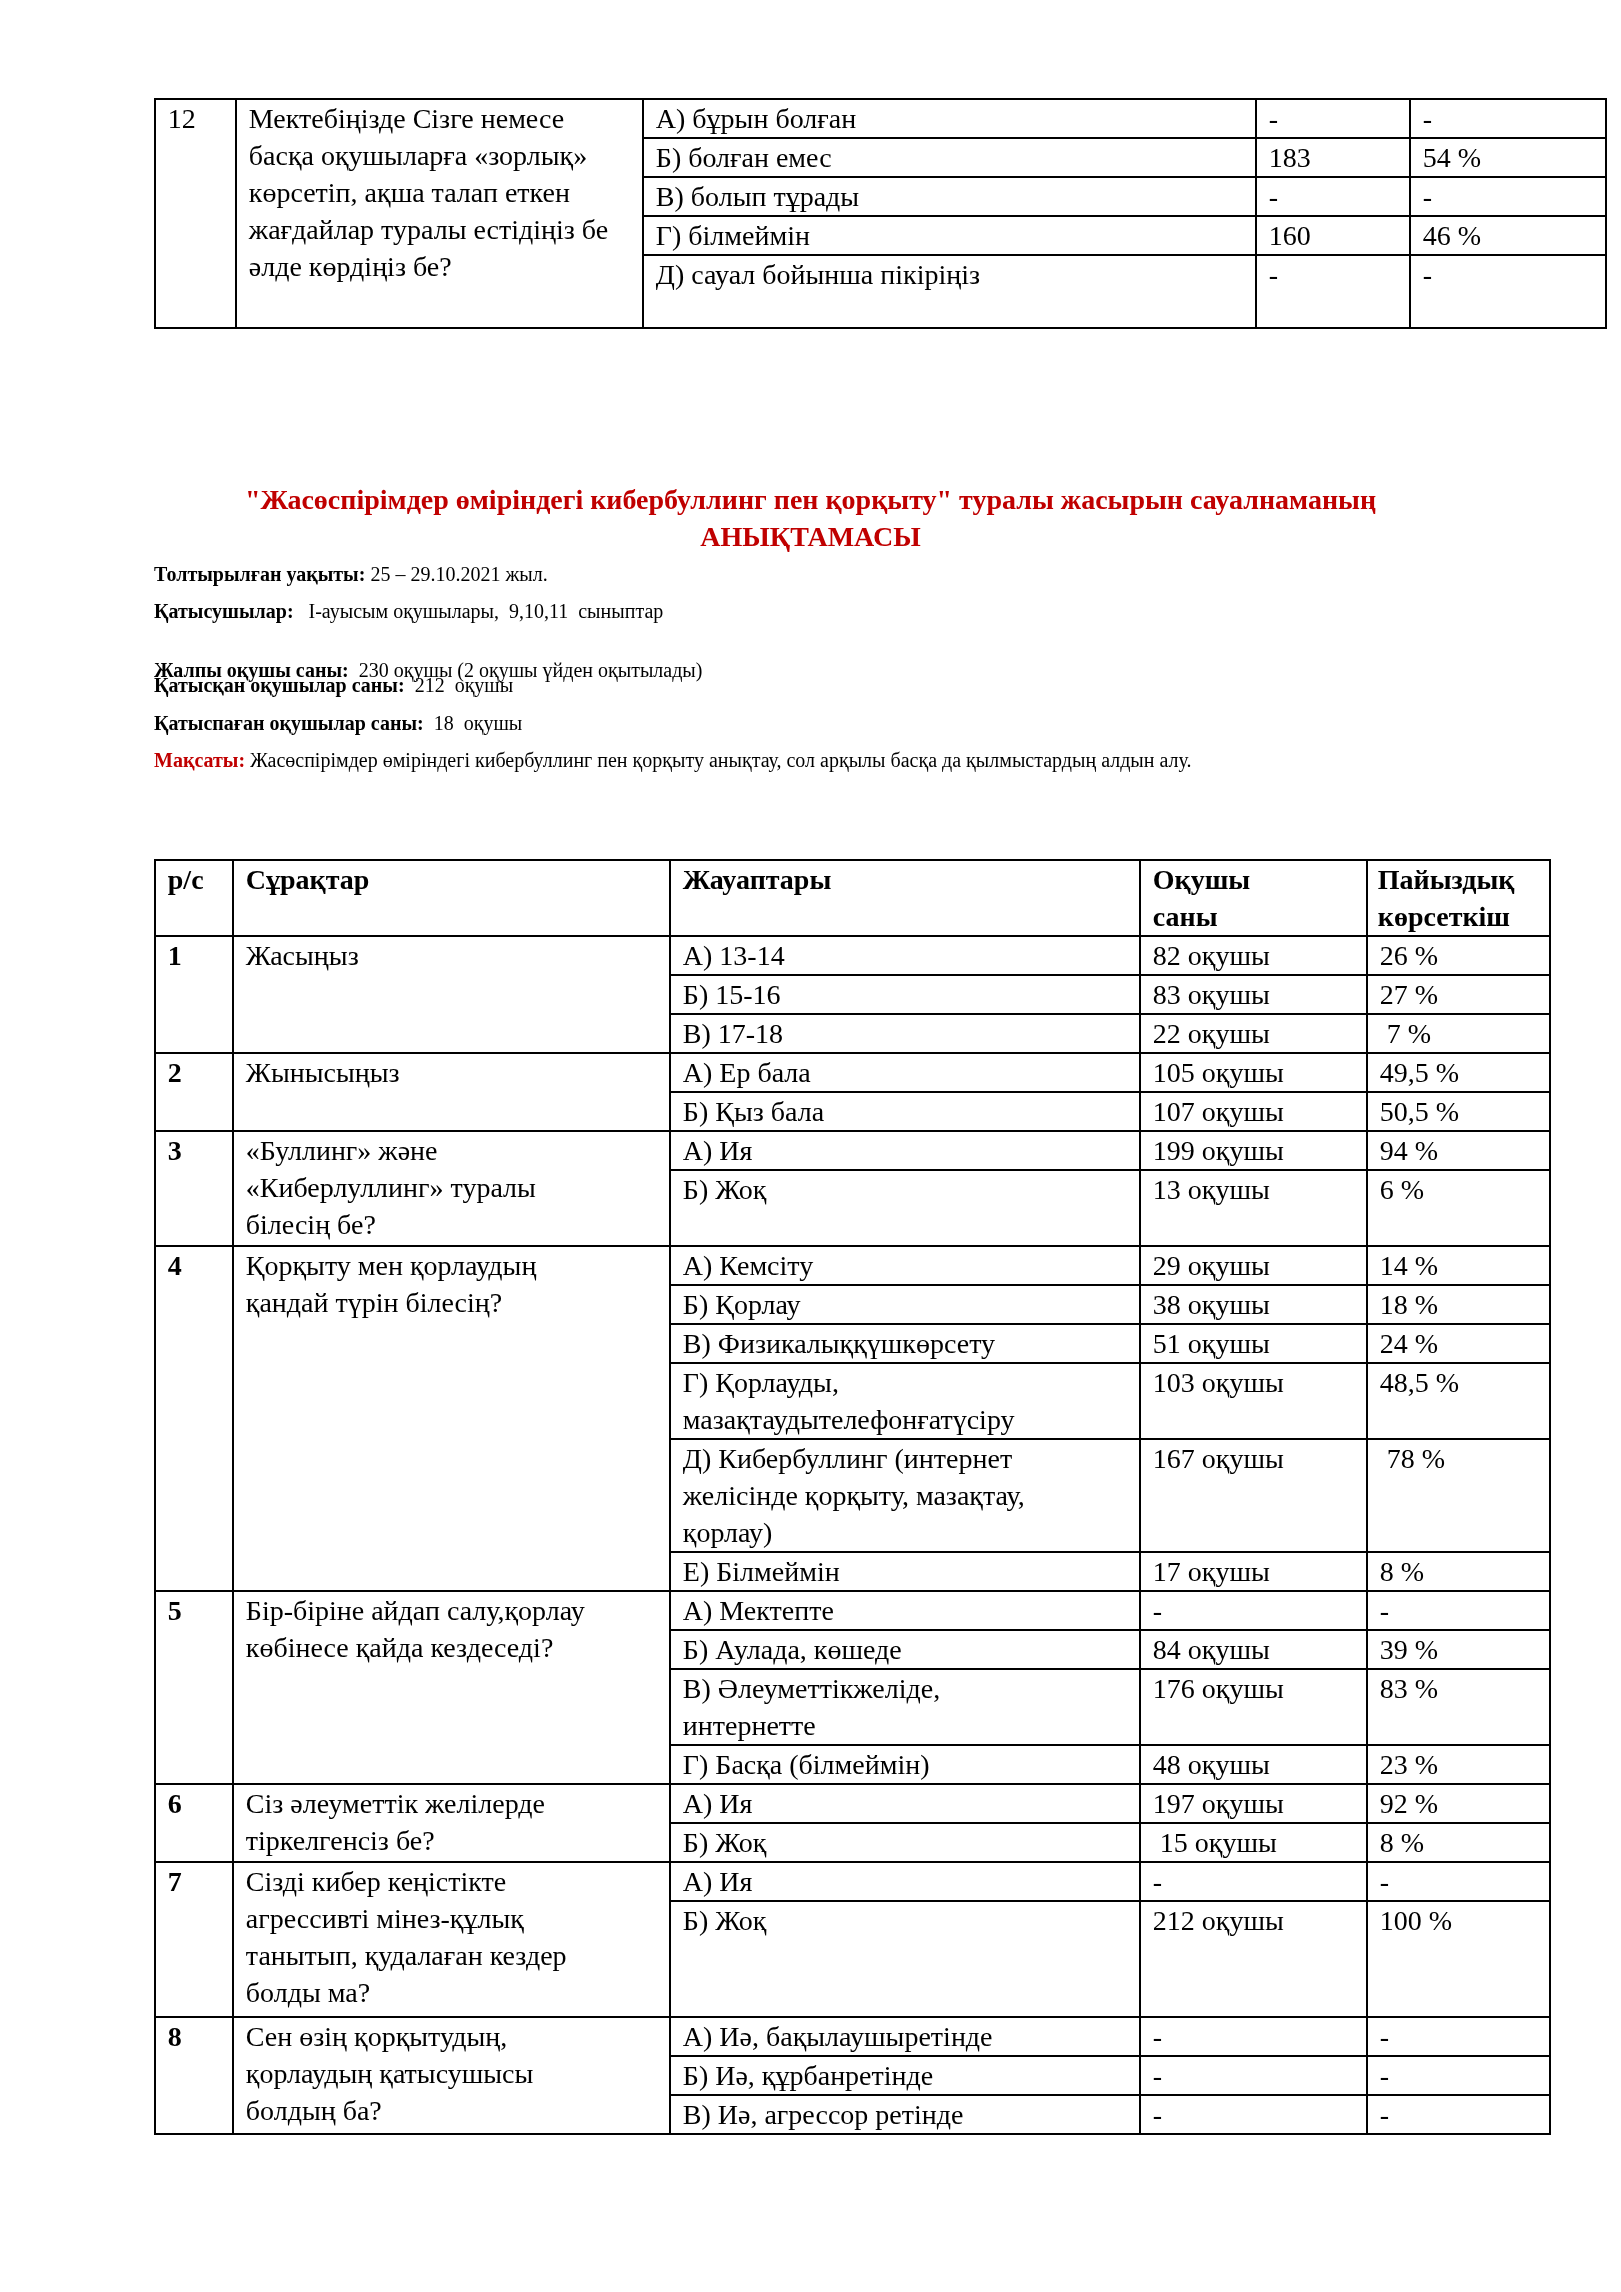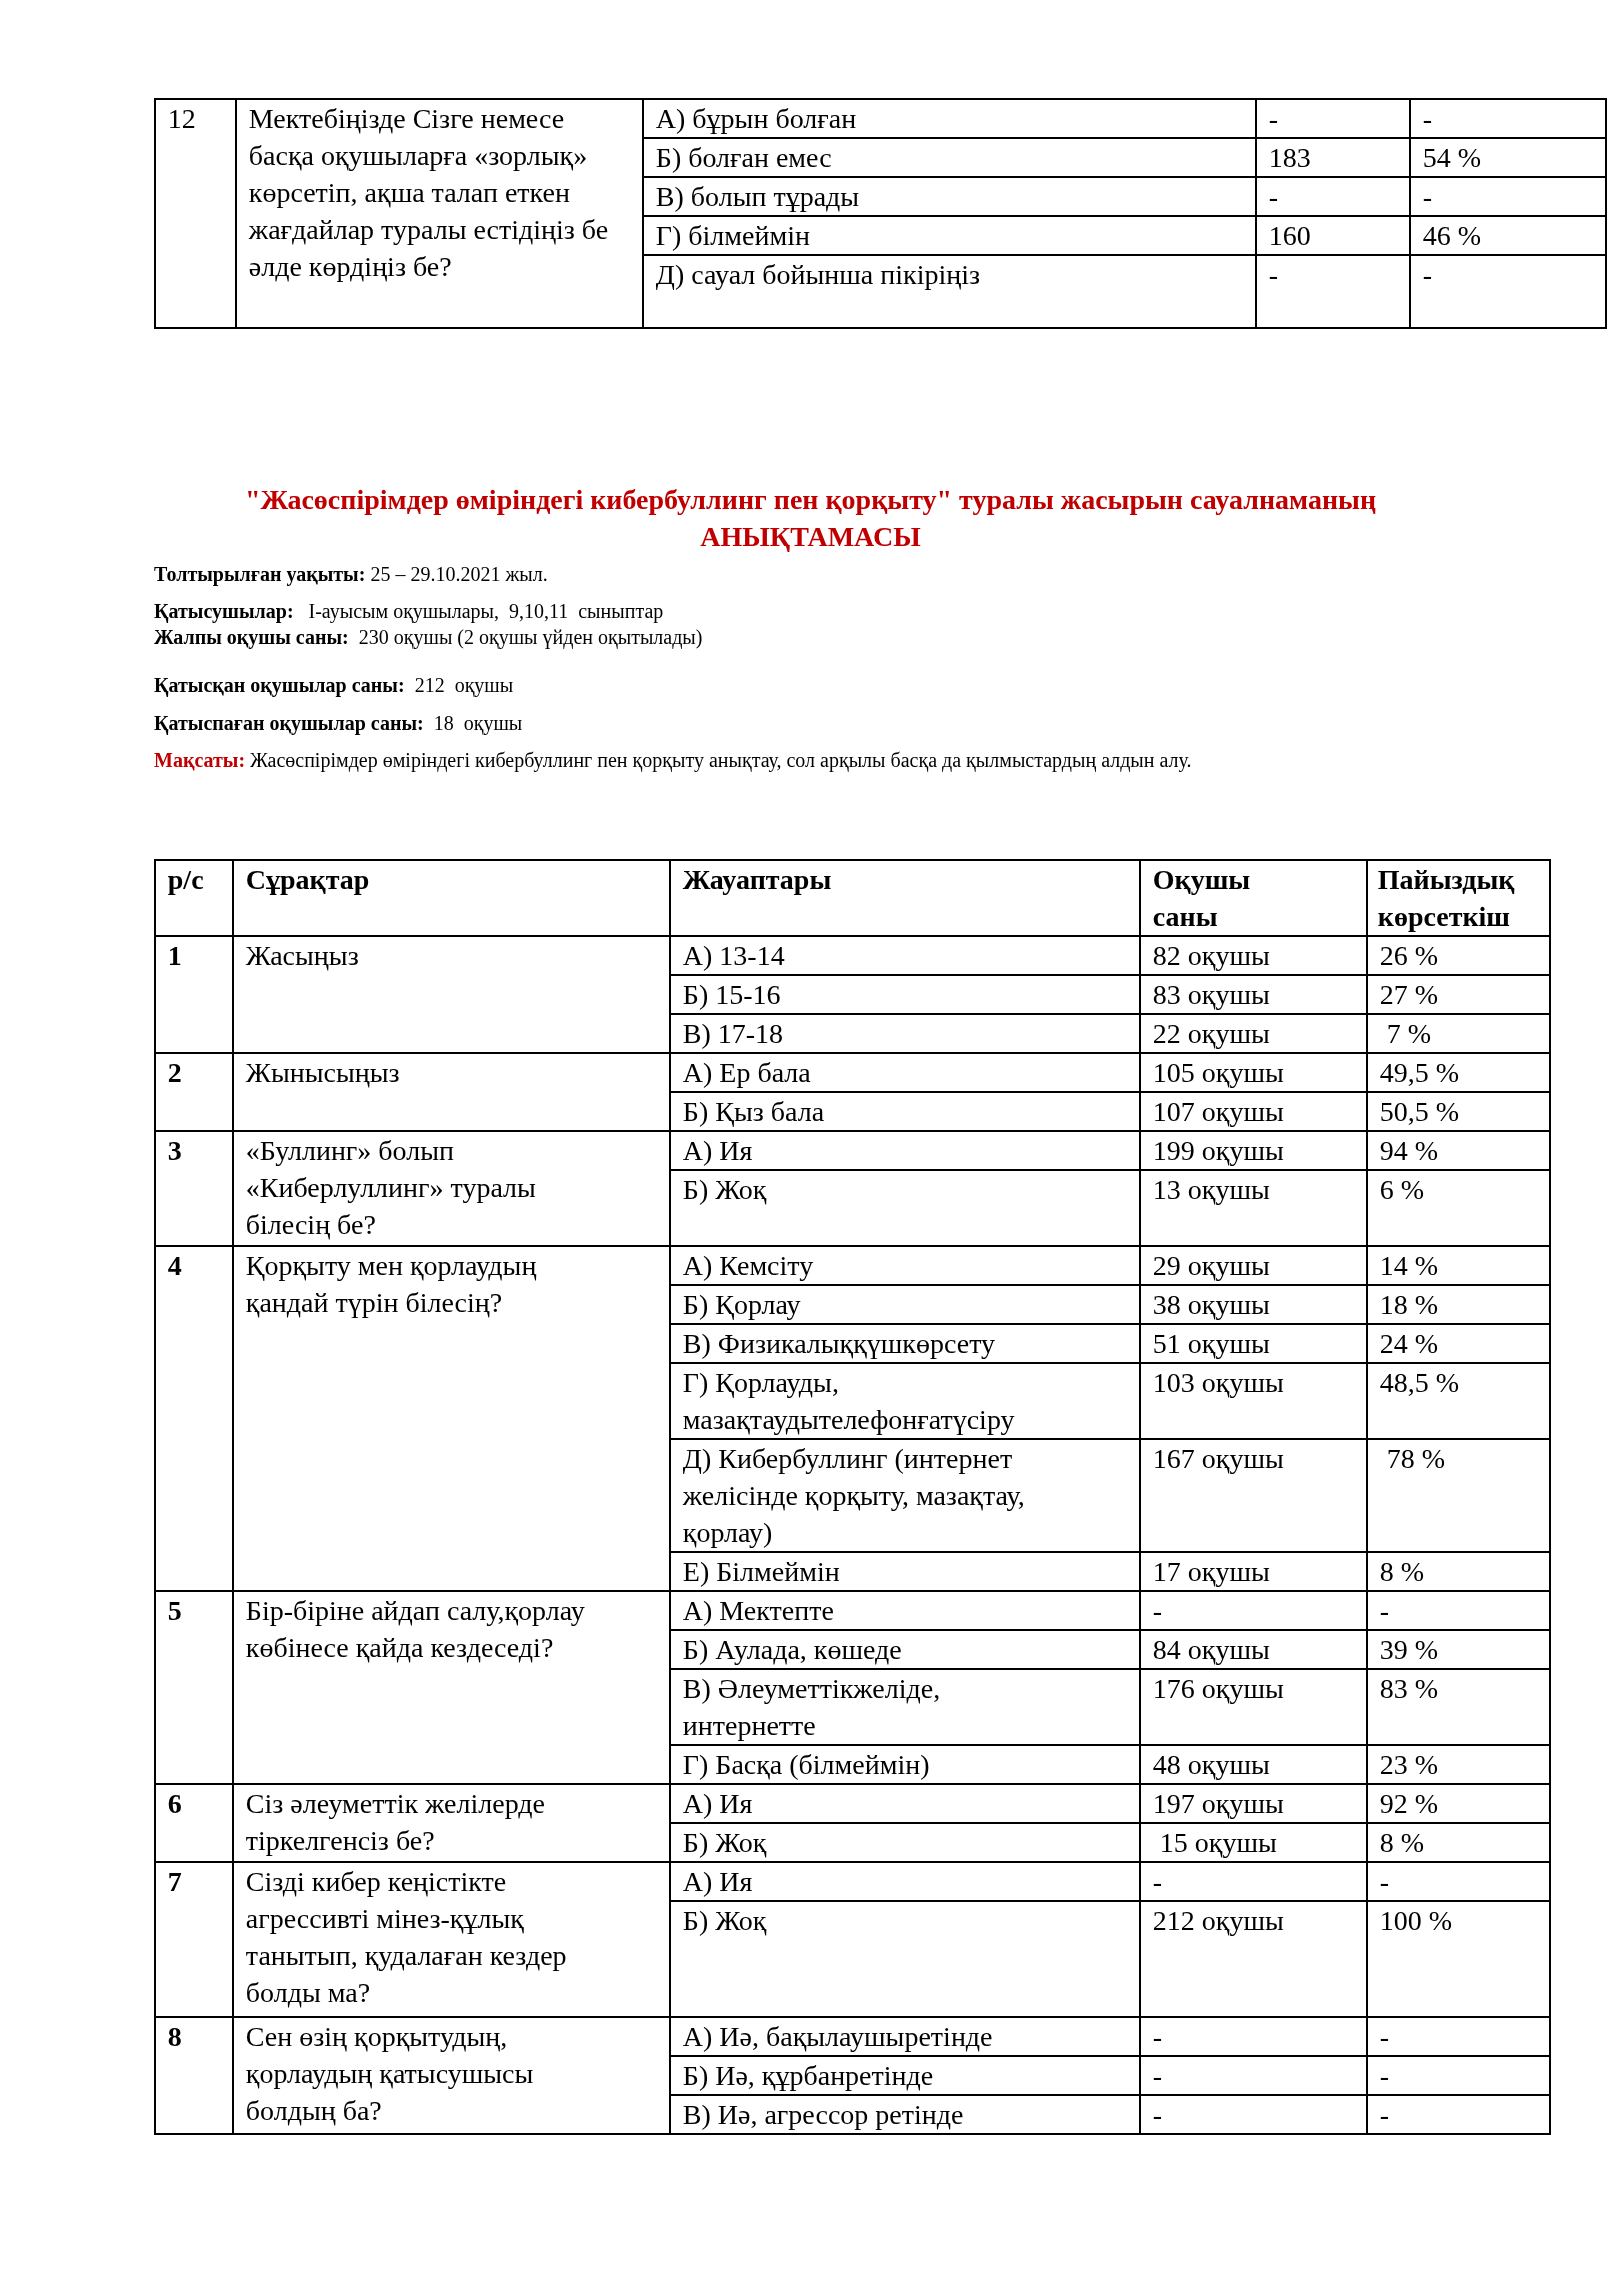--- a/index.html
+++ b/index.html
@@ -68,21 +68,21 @@
 
   <div class="title" style="top:481px">"Жасөспірімдер өміріндегі кибербуллинг пен қорқыту" туралы жасырын сауалнаманың</div>
   <div class="title" style="top:518px">АНЫҚТАМАСЫ</div>
 
   <div class="info" style="top:556px">
     <b>Толтырылған уақыты:</b><span> 25 – 29.10.2021 жыл.</span>
   </div>
   <div class="info" style="top:593px">
     <b>Қатысушылар:</b><span style="white-space:pre">   І-ауысым оқушылары,  9,10,11  сыныптар</span>
   </div>
-  <div class="info" style="top:619px">
+  <div class="info" style="top:652px">
     <b>Жалпы оқушы саны:</b><span style="white-space:pre">  230 оқушы (2 оқушы үйден оқытылады)</span>
   </div>
   <div class="info" style="top:667px">
     <b>Қатысқан оқушылар саны:</b><span style="white-space:pre">  212  оқушы</span>
   </div>
   <div class="info" style="top:705px">
     <b>Қатыспаған оқушылар саны:</b><span style="white-space:pre">  18  оқушы</span>
   </div>
   <div class="info info-wrap" style="top:742px">
     <span class="goal-label">Мақсаты:</span><span>  Жасөспірімдер өміріндегі кибербуллинг пен қорқыту анықтау, сол арқылы басқа да қылмыстардың алдын алу.</span>
@@ -133,21 +133,21 @@
         <td>49,5 %</td>
       </tr>
       <tr>
         <td>Б) Қыз бала</td>
         <td>107 оқушы</td>
         <td>50,5 %</td>
       </tr>
 
       <tr>
         <td rowspan="2" class="num-cell">3</td>
-        <td rowspan="2" style="padding-right:88px">«Буллинг» болып «Киберлуллинг» туралы білесің бе?</td>
+        <td rowspan="2" style="padding-right:88px">«Буллинг» және «Киберлуллинг» туралы білесің бе?</td>
         <td>А) Ия</td>
         <td>199 оқушы</td>
         <td>94 %</td>
       </tr>
       <tr style="height:76px">
         <td>Б) Жоқ</td>
         <td>13 оқушы</td>
         <td>6 %</td>
       </tr>
 

